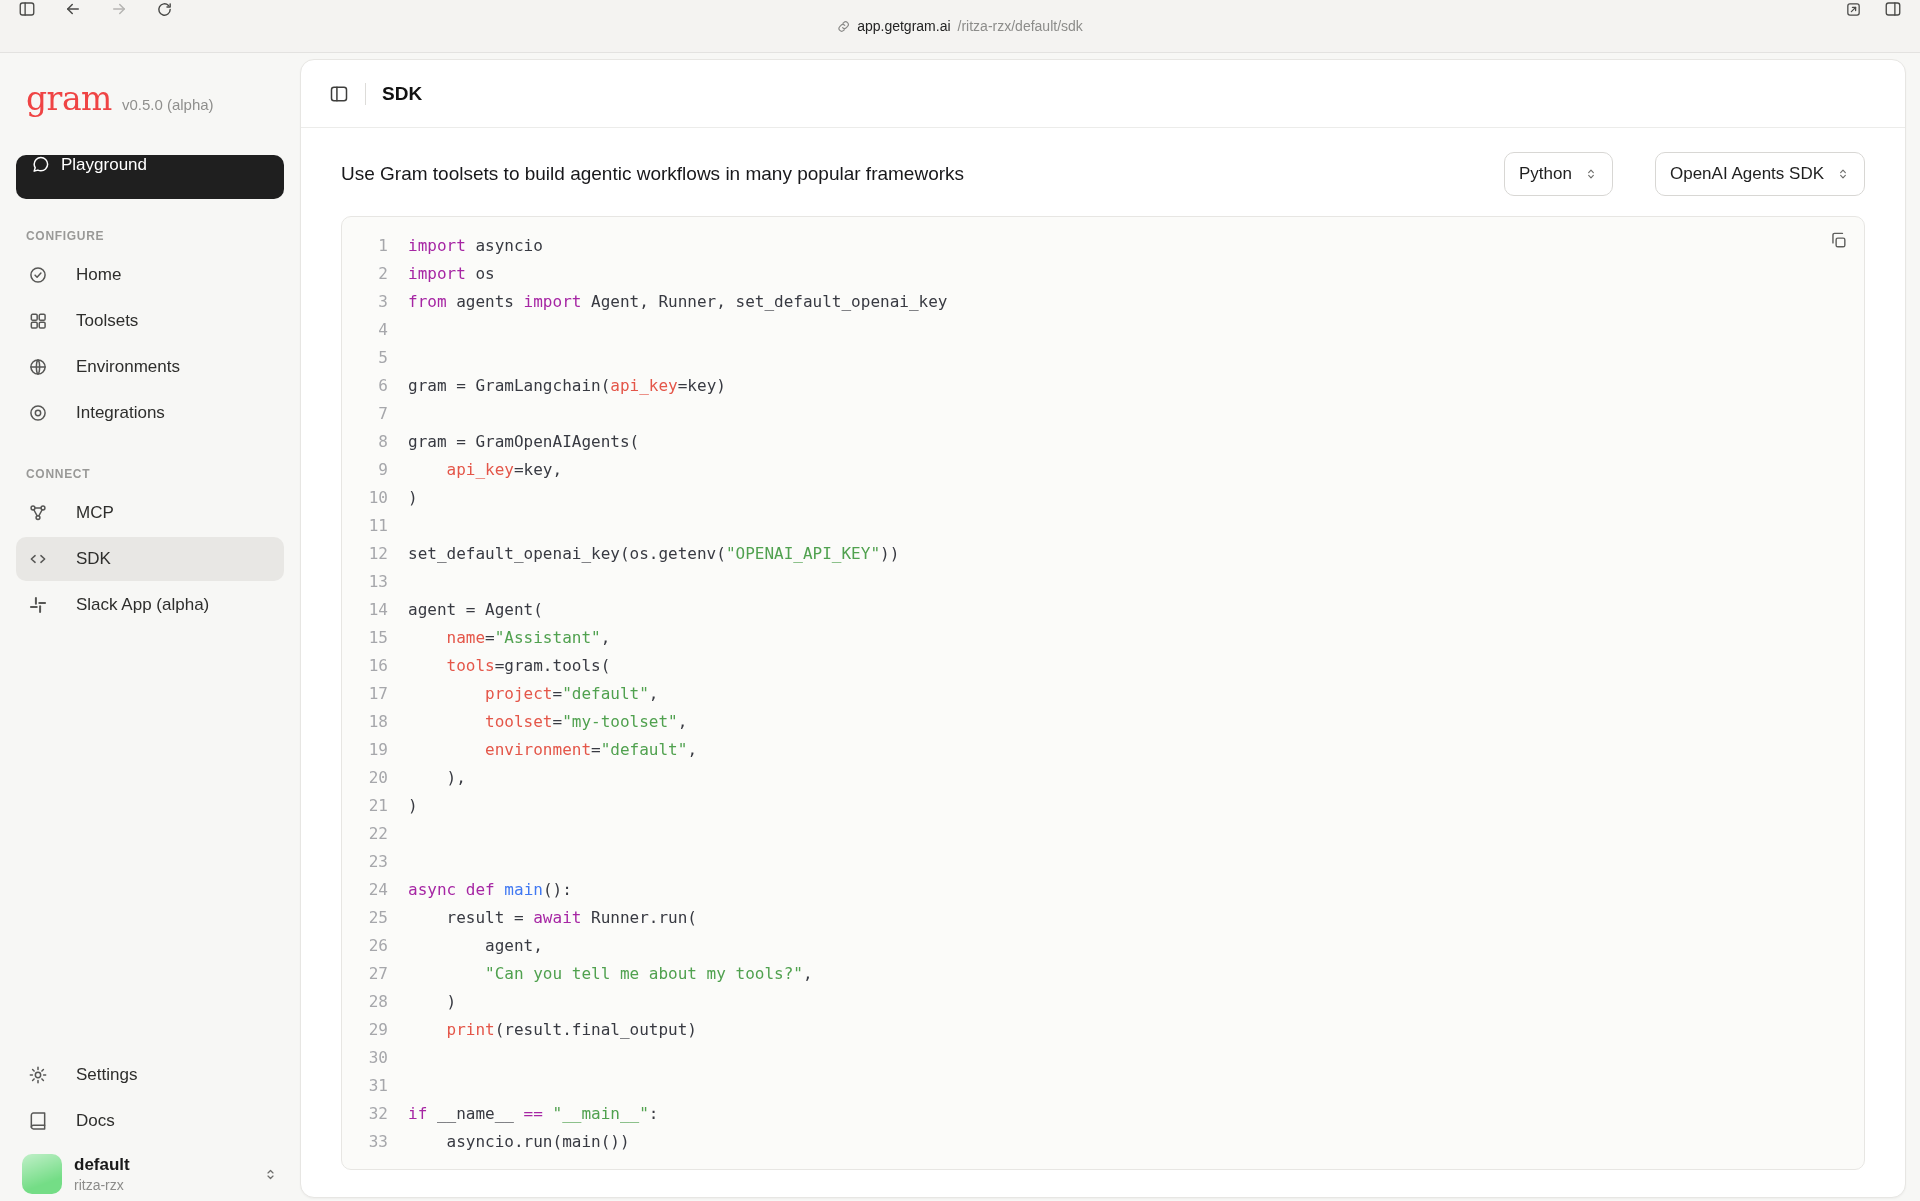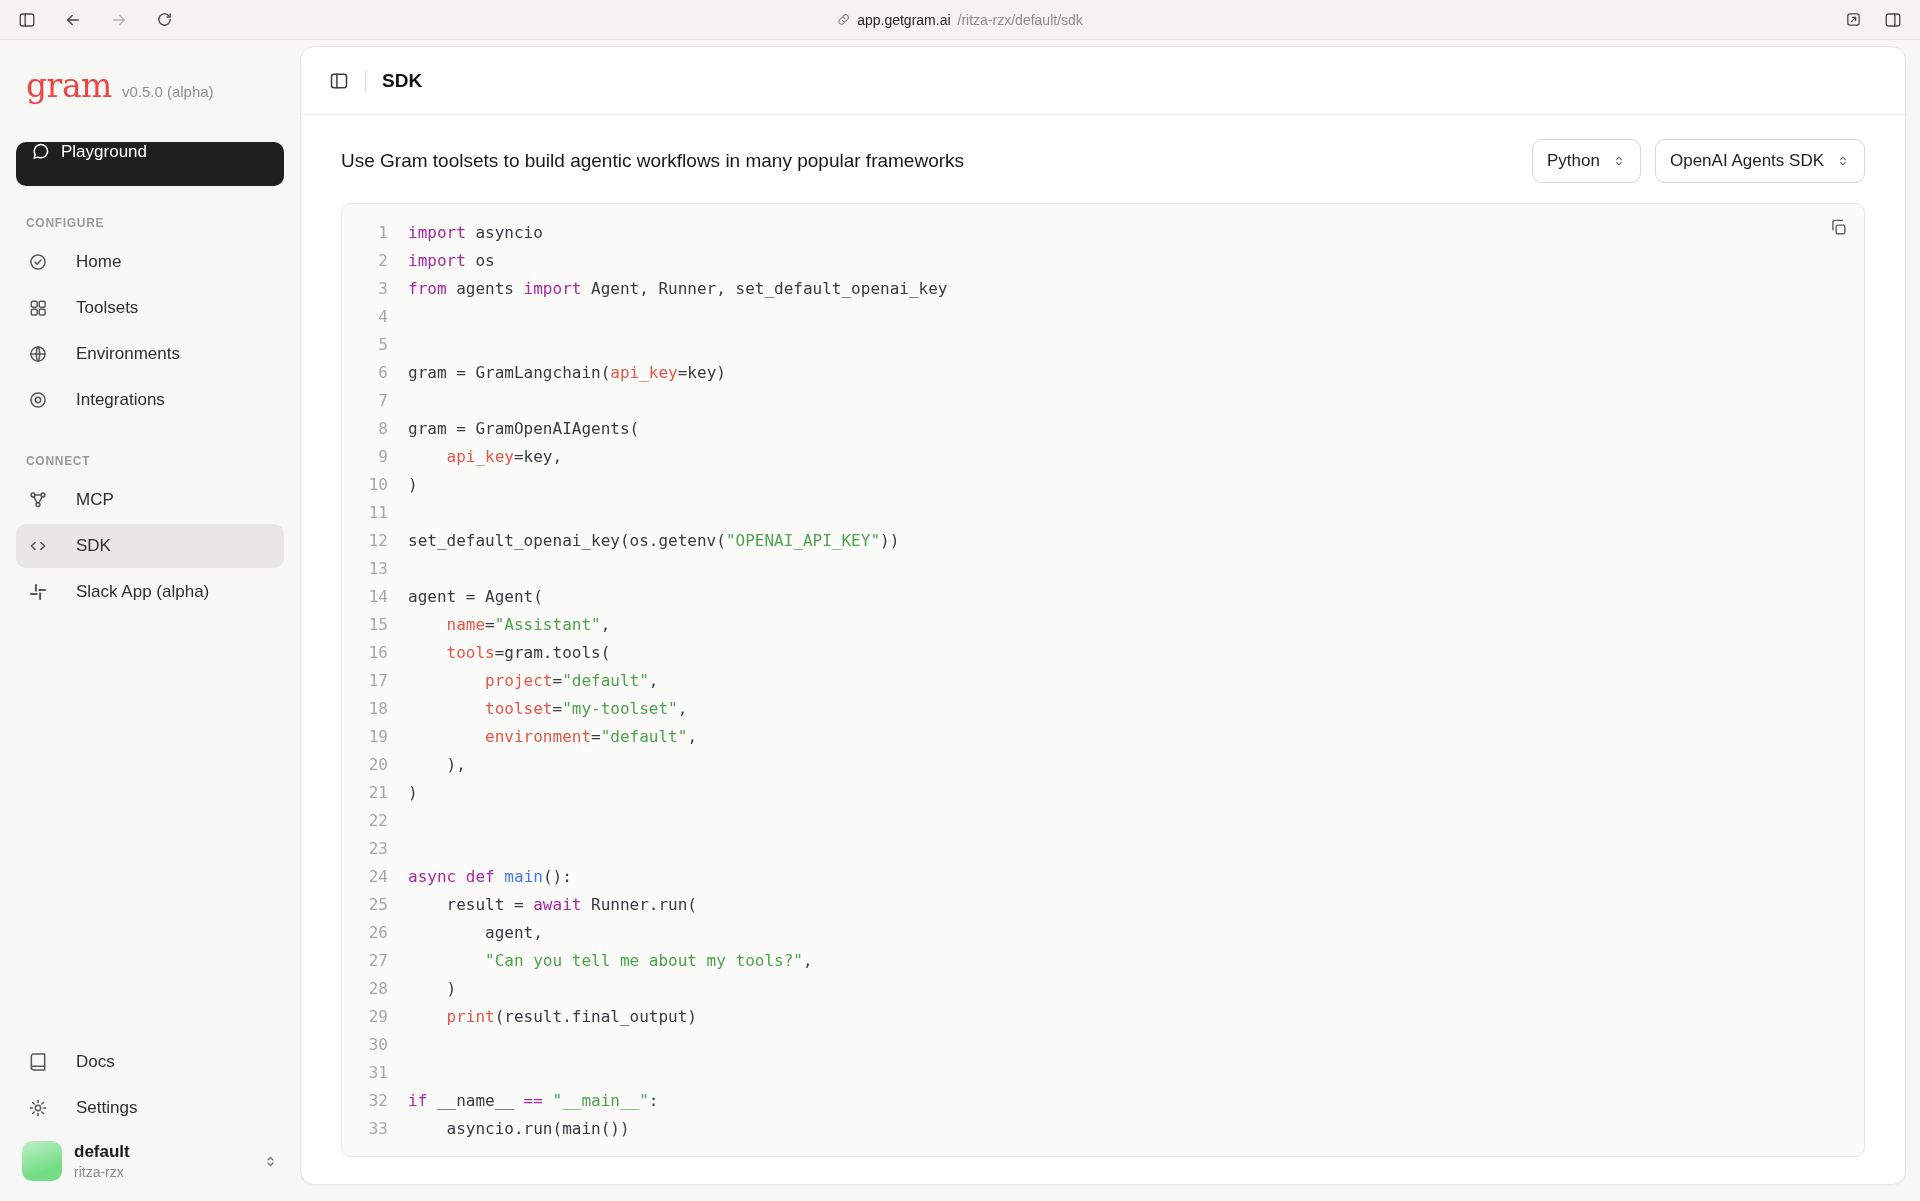--- a/index.html
+++ b/index.html
@@ -6,25 +6,25 @@
   html, body { width: 1920px; height: 1201px; overflow: hidden; }
   body {
     font-family: "Liberation Sans", sans-serif;
     background: #f7f7f5;
     color: #1c1c1c;
   }
   svg { display: block; }
 
   
   .browser-bar {
-    height: 40px;
+    height: 53px;
     background: #f4f3f1;
     border-bottom: 1px solid #e3e2e0;
     display: flex;
-    align-items: center;
+    align-items: flex-start;
     padding: 0 18px;
     position: relative;
   }
   .chrome-left { display: flex; align-items: center; gap: 28px; color: #4a4a48; }
   .chrome-right { margin-left: auto; display: flex; align-items: center; gap: 22px; color: #4a4a48; }
   .chrome-btn { cursor: pointer; }
   .chrome-btn.disabled { color: #b5b4b2; }
   .url-pill {
     position: absolute; left: 50%; top: 50%; transform: translate(-50%, -50%);
     display: flex; align-items: center; gap: 7px;
@@ -141,20 +141,21 @@
     background: #ffffff;
     border: 1px solid #d8d7d4;
     border-radius: 10px;
     display: flex;
     align-items: center;
     gap: 12px;
     padding: 0 14px;
     font-size: 17px;
     color: #1f1f1f;
     cursor: pointer;
+    margin-left: 28px;
   }
   .dropdown .chev { color: #6e6e6c; }
 
   
   .code-block {
     margin-top: 20px;
     position: relative;
     background: #fbfbf9;
     border: 1px solid #e7e6e3;
     border-radius: 10px;
@@ -332,34 +333,34 @@
           </svg>
       </span>
       <span>Slack App (alpha)</span>
     </div>
 
     <div class="sidebar-spacer"></div>
 
     <div class="nav-item">
       <span class="nav-icon">
         <svg width="20" height="20" viewBox="0 0 24 24" fill="none" stroke="currentColor" stroke-width="1.8" stroke-linecap="round" stroke-linejoin="round">
+            <circle cx="12" cy="12" r="3.2"></circle>
+            <path d="M12 2.8v2.5M12 18.7v2.5M2.8 12h2.5M18.7 12h2.5M5.5 5.5l1.8 1.8M16.7 16.7l1.8 1.8M18.5 5.5l-1.8 1.8M7.3 16.7l-1.8 1.8"></path>
+          </svg>
+      </span>
+      <span>Settings</span>
+    </div>
+    <div class="nav-item">
+      <span class="nav-icon">
+        <svg width="20" height="20" viewBox="0 0 24 24" fill="none" stroke="currentColor" stroke-width="1.8" stroke-linecap="round" stroke-linejoin="round">
             <path d="M4 19.5A2.5 2.5 0 0 1 6.5 17H20"></path>
             <path d="M6.5 2.5H20v19H6.5A2.5 2.5 0 0 1 4 19v-14a2.5 2.5 0 0 1 2.5-2.5z"></path>
           </svg>
       </span>
       <span>Docs</span>
-    </div>
-    <div class="nav-item">
-      <span class="nav-icon">
-        <svg width="20" height="20" viewBox="0 0 24 24" fill="none" stroke="currentColor" stroke-width="1.8" stroke-linecap="round" stroke-linejoin="round">
-            <circle cx="12" cy="12" r="3.2"></circle>
-            <path d="M12 2.8v2.5M12 18.7v2.5M2.8 12h2.5M18.7 12h2.5M5.5 5.5l1.8 1.8M16.7 16.7l1.8 1.8M18.5 5.5l-1.8 1.8M7.3 16.7l-1.8 1.8"></path>
-          </svg>
-      </span>
-      <span>Settings</span>
     </div>
 
     <div class="workspace-row">
       <span class="ws-avatar"></span>
       <span class="ws-meta">
         <span class="ws-name">default</span>
         <span class="ws-org">ritza-rzx</span>
       </span>
       <span class="ws-chevron">
         <svg width="15" height="15" viewBox="0 0 24 24" fill="none" stroke="currentColor" stroke-width="2" stroke-linecap="round" stroke-linejoin="round">

